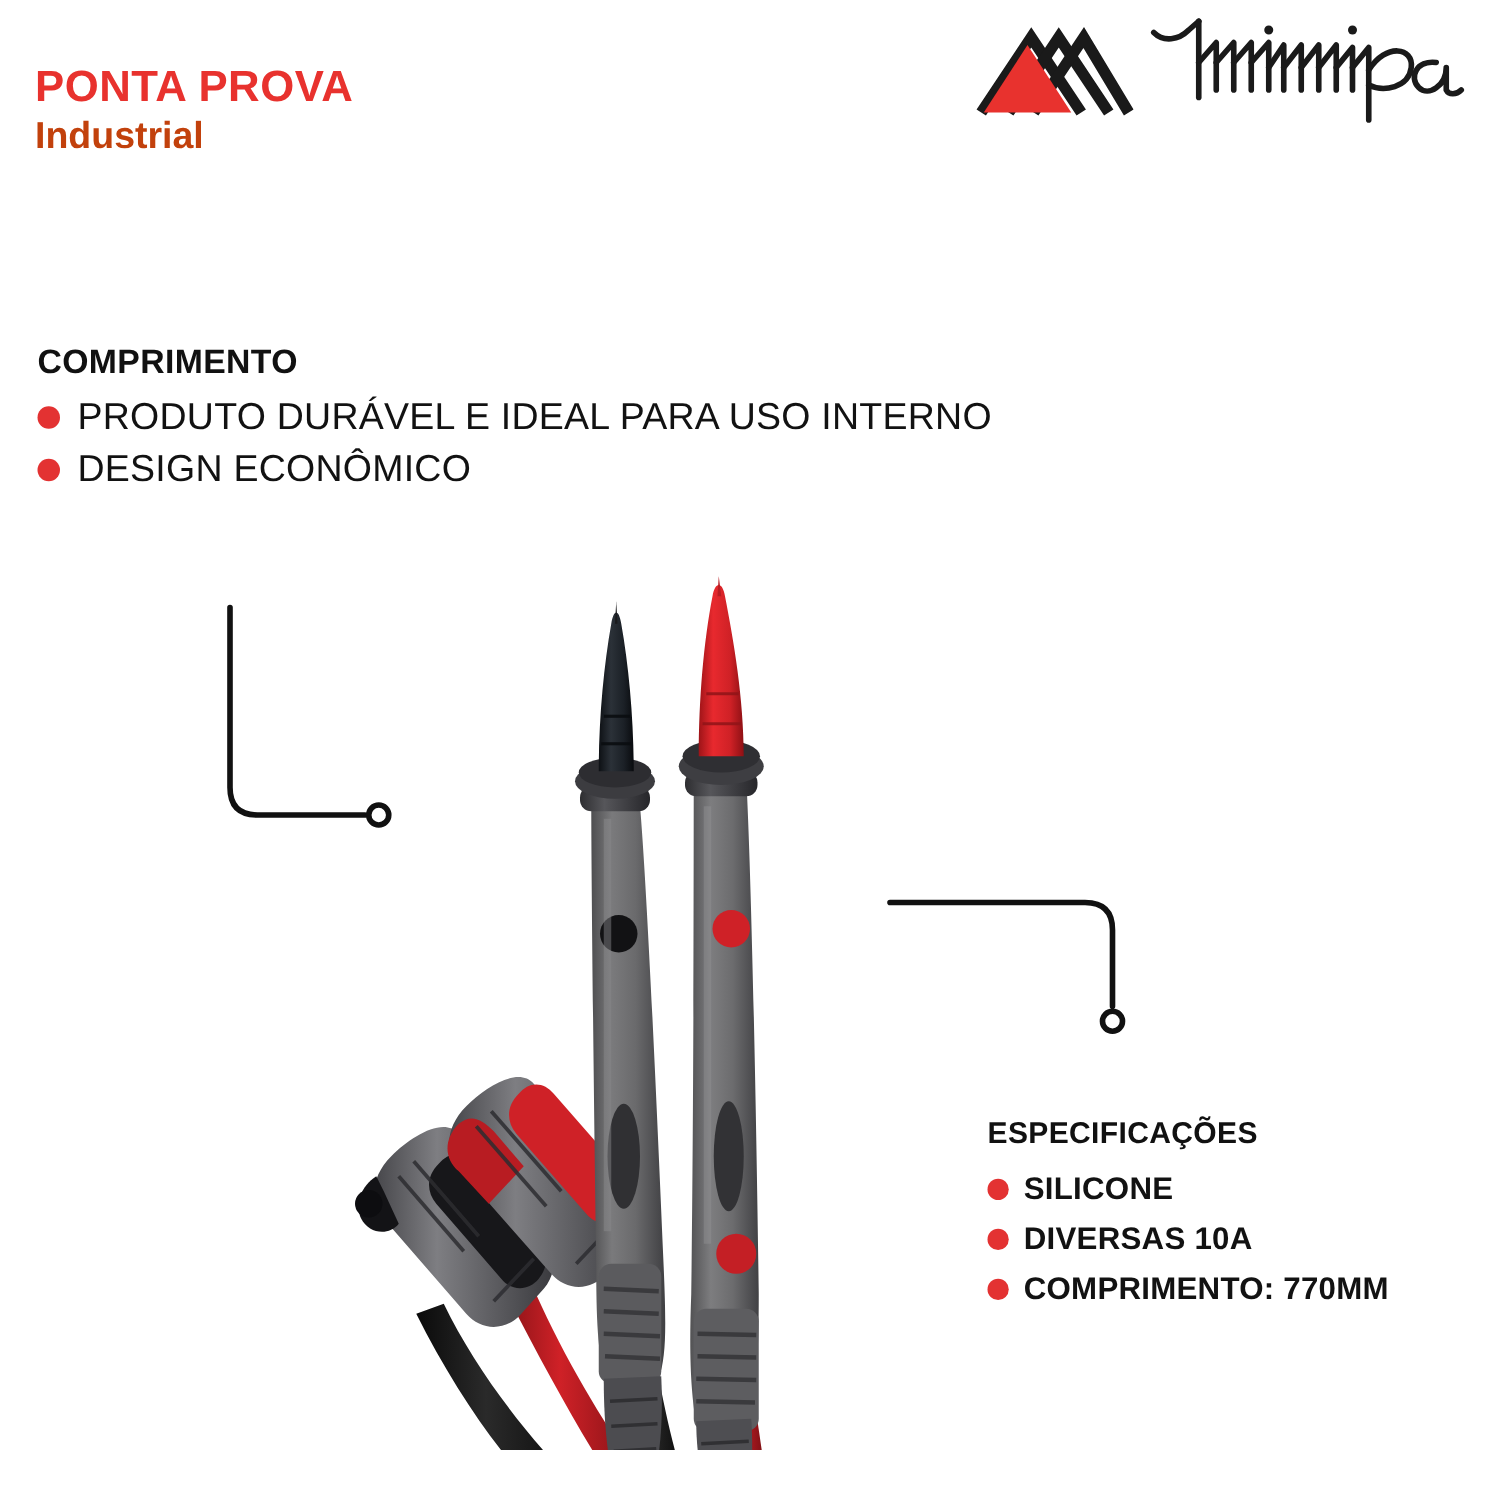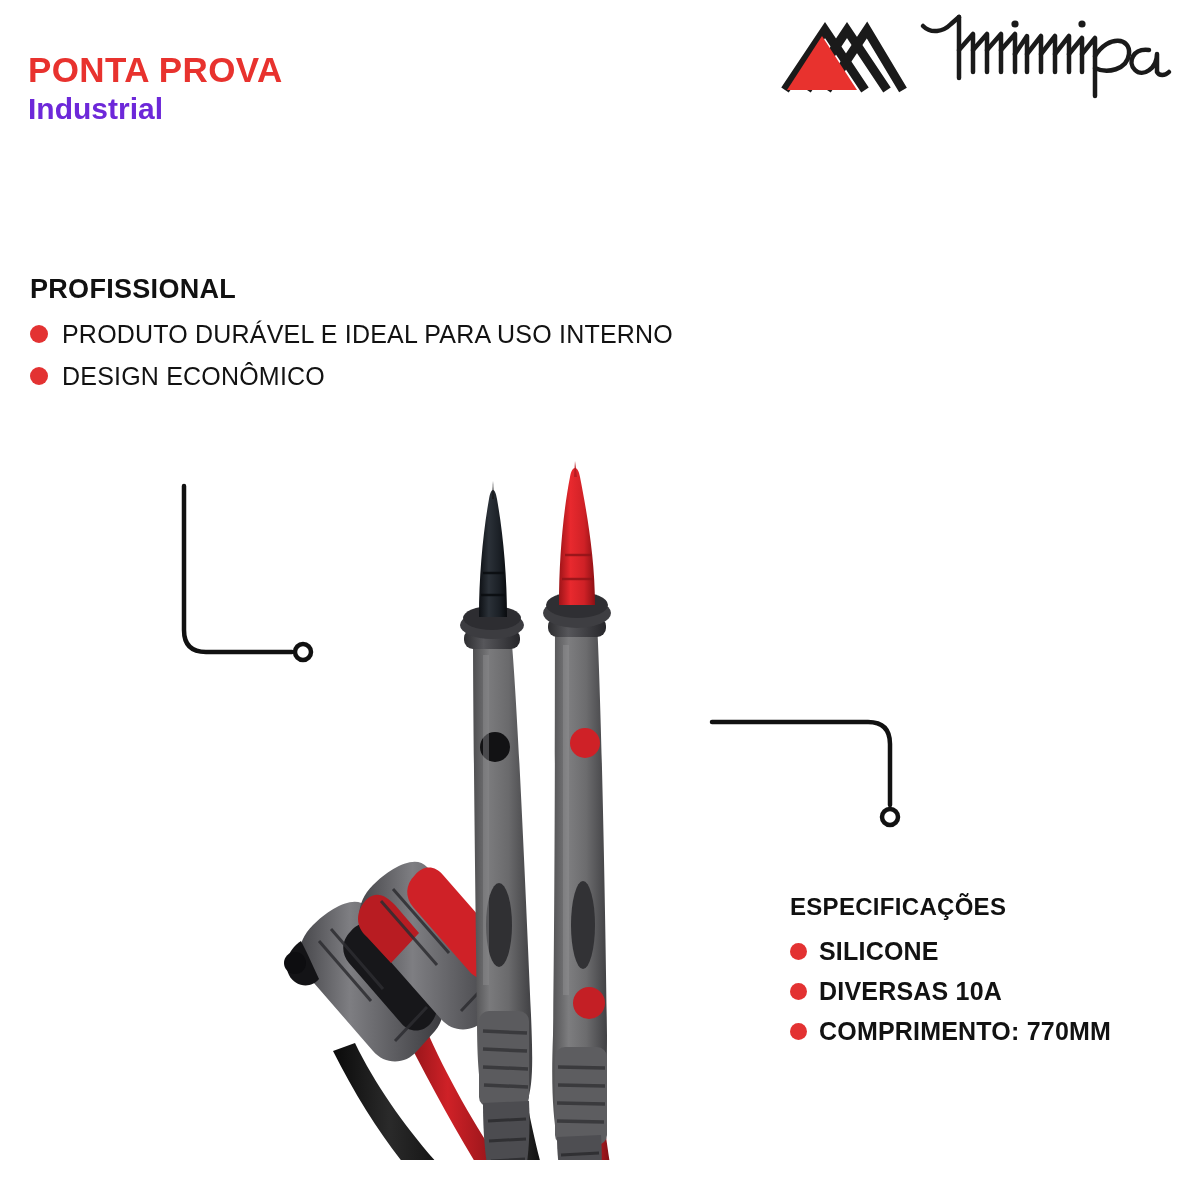--- a/index.html
+++ b/index.html
@@ -27,21 +27,21 @@
     font-weight: bold;
     color: #e8322e;
     letter-spacing: 0.4px;
     line-height: 1.0;
     margin: 0;
     white-space: nowrap;
   }
   .title-sub {
     font-size: 30px;
     font-weight: bold;
-    color: #6d28d9;
+    color: #c2410c;
     line-height: 1.05;
     margin: 6px 0 0 0;
     white-space: nowrap;
   }
 
   .logo-block {
     position: absolute;
     right: 18px;
     top: 8px;
     display: flex;
@@ -70,21 +70,21 @@
     height: 42px;
   }
   .bullet-dot {
     width: 18px;
     height: 18px;
     border-radius: 50%;
     background: #e33232;
     flex: 0 0 auto;
   }
   .bullet-text {
-    font-size: 25px;
+    font-size: 30px;
     color: #121212;
     white-space: nowrap;
     letter-spacing: 0.2px;
   }
 
   
   .specs {
     position: absolute;
     left: 790px;
     top: 893px;
@@ -151,21 +151,21 @@
         <path d="M 165 44 L 178 28 L 178 86"></path>
         <path d="M 178 46 C 192 24 214 28 212 44 C 210 60 190 64 178 58"></path>
         <path d="M 232 40 C 216 38 210 52 218 60 C 226 68 240 58 240 44 L 240 62 C 242 66 248 66 252 62"></path>
       </g>
       <circle cx="98" cy="14" r="3.6" fill="#1a1a1a"></circle>
       <circle cx="165" cy="14" r="3.6" fill="#1a1a1a"></circle>
     </svg>
   </div>
 
   <div class="features">
-    <div class="section-heading">PROFISSIONAL</div>
+    <div class="section-heading">COMPRIMENTO</div>
 
     <div class="bullet-row">
       <span class="bullet-dot"></span>
       <span class="bullet-text">PRODUTO DURÁVEL E IDEAL PARA USO INTERNO</span>
     </div>
     <div class="bullet-row">
       <span class="bullet-dot"></span>
       <span class="bullet-text">DESIGN ECONÔMICO</span>
     </div>
   </div>

